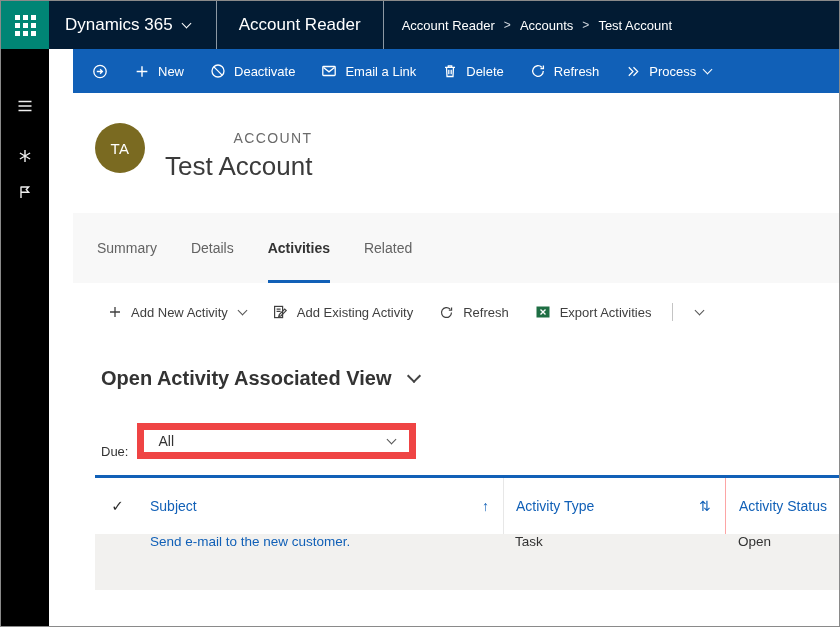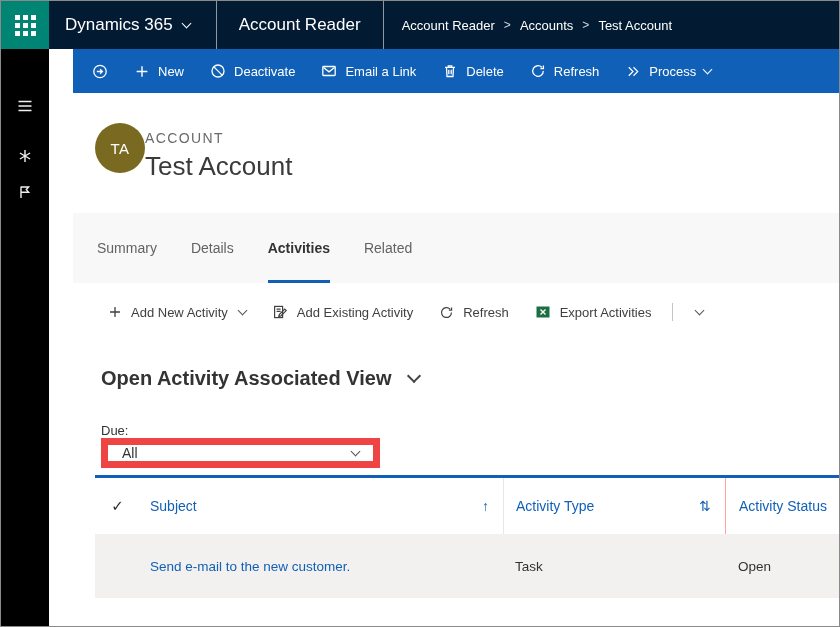--- a/index.html
+++ b/index.html
@@ -31,21 +31,21 @@
   .sidebar .gap { height:16px; }
 
   .main { flex:1; display:flex; flex-direction:column; min-width:0; background:#fff;margin-left:24px;}
 
   
   .cmdbar { flex:0 0 44px; background:var(--cmdbar-bg,#1160b7); display:flex; align-items:center; color:#fff; font-size:13px; padding-left:6px; overflow:hidden; white-space:nowrap;}
   .cmd-item { display:flex; align-items:center; gap:8px; padding:0 13px; height:100%; cursor:pointer; }
   .cmd-item svg { flex:0 0 16px; }
 
   
-  .record-header { flex:0 0 120px; background:#fff; display:flex; padding:30px 0 0 22px; }
+  .record-header { flex:0 0 120px; background:#fff; display:flex; gap:20px; padding:30px 0 0 22px;text-align:right; }
   .avatar { width:50px; height:50px; border-radius:50%; background:var(--avatar-bg,#7a6a21); color:#fff; display:grid; place-items:center; font-size:15px; letter-spacing:.5px; }
   .entity-label { font-size:14px; color:#6a6a6a; letter-spacing:1.4px; margin-top:7px; }
   .record-title { font-size:26px; color:#3b3b3b; font-weight:400; margin-top:5px; }
 
   
   .tabstrip { flex:0 0 70px; background:#f8f8f8; display:flex; gap:34px; padding:27px 0 0 24px; font-size:14px; color:#636363; }
   .tab { padding-bottom:11px; cursor:pointer; }
   .tab.active { color:#333; font-weight:700; border-bottom:3px solid var(--accent,#1160b7); }
 
   
@@ -53,35 +53,35 @@
   .tool-item { display:flex; align-items:center; gap:9px; padding:0 13px; cursor:pointer; height:100%; }
   .tool-item .chev { color:#555; margin-left:2px; }
   .vbar { width:1px; height:18px; background:#c4c4c4; margin:0 8px; }
   .excel-box rect { stroke:none; }
 
   
   .view-selector { display:flex; align-items:center; gap:18px; padding:18px 0 0 28px; font-size:20px; color:#333; cursor:pointer; height:56px;font-weight:bold;}
   .view-selector .chev { color:#444; }
 
   
-  .due-row { display:flex; align-items:flex-start; margin:26px 0 0 28px; height:36px;flex-direction:column; }
+  .due-row { display:flex; align-items:flex-end; margin:26px 0 0 28px; height:36px; }
   .due-label { font-size:13px; color:#333; padding-right:9px; }
   .due-select { width:279px; height:36px; border:7px solid #ef4444; background:#fff; display:flex; align-items:center; justify-content:space-between; padding:0 14px; font-size:14px; color:#333; cursor:pointer; }
   .due-select .chev { color:#555; }
 
   
   .grid { margin:16px 0 0 22px; border-top:3px solid var(--accent,#1160b7); }
   .grid-header { display:flex; height:56px; background:#fff; color:var(--accent,#1160b7); font-size:14px; }
   .gh-cell { display:flex; align-items:center; height:100%; cursor:pointer; }
   .col-check { flex:0 0 45px; justify-content:center; color:#2b2b2b; font-size:15px; font-weight:700; }
   .col-subject { flex:0 0 363px; padding:0 14px 0 10px; justify-content:space-between; }
   .col-type { flex:0 0 222px; padding:0 14px 0 12px; border-left:1px solid #e7e7e7; justify-content:space-between; }
   .col-status { flex:1; padding-left:13px; border-left:1px solid #fca5a5; }
   .sort-glyph { font-size:14px; }
-  .grid-row { display:flex; height:64px; align-items:center; background:var(--row-bg,#f2f1ef); font-size:13.5px; color:#333; cursor:pointer; }
+  .grid-row { display:flex; height:56px; background:var(--row-bg,#f2f1ef); font-size:13.5px; color:#333; cursor:pointer; }
   .cell-check { flex:0 0 45px; }
   .cell-subject { flex:0 0 363px; padding-left:10px; }
   .cell-subject span { color:var(--accent,#1160b7); cursor:pointer; }
   .cell-type { flex:0 0 222px; padding-left:12px; }
   .cell-status { flex:1; padding-left:13px; }
 </style>
 </head>
 <body>
 
 <div class="screen">

